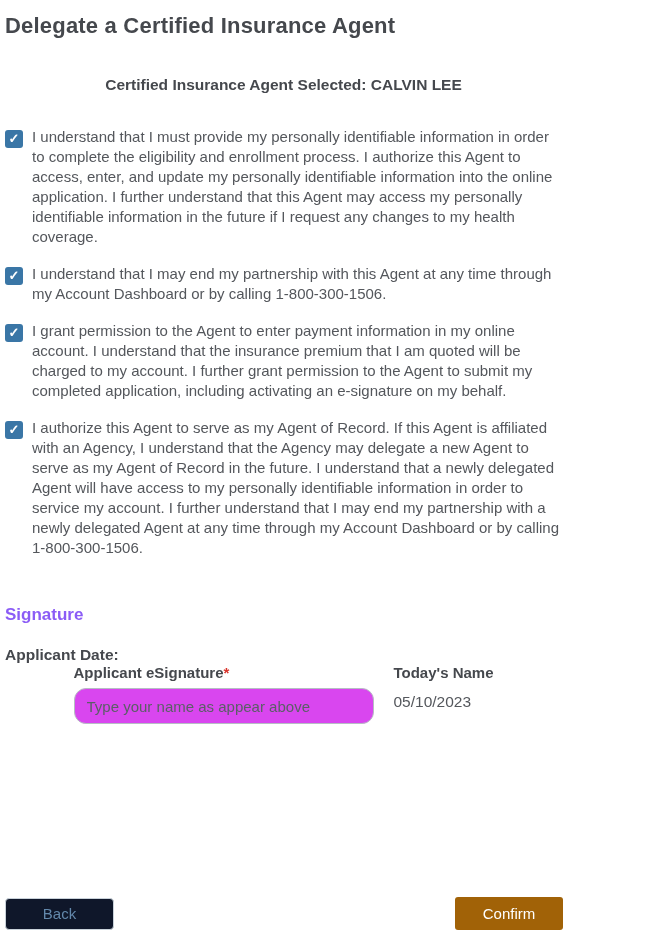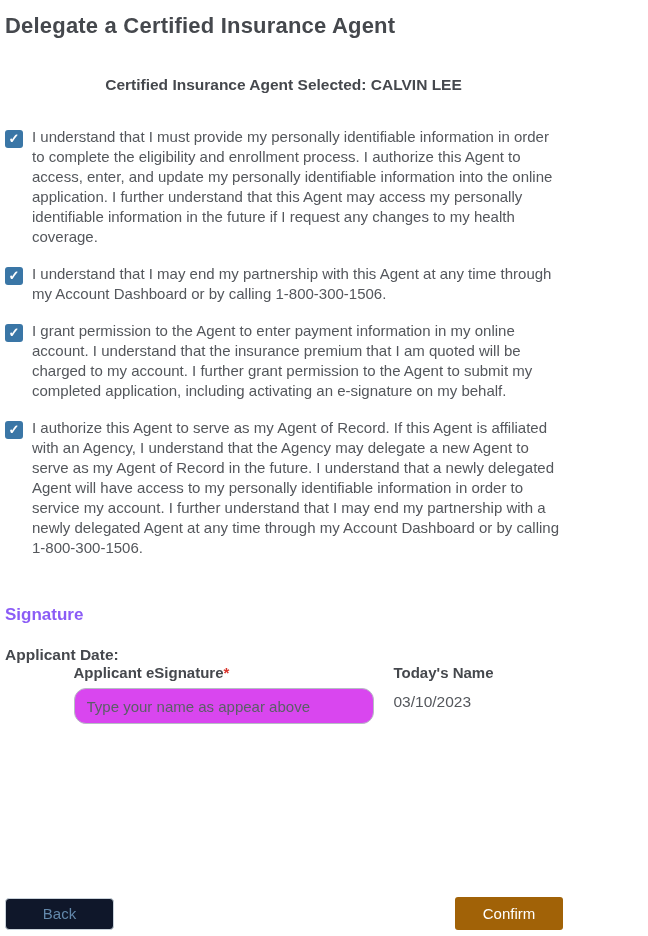--- a/index.html
+++ b/index.html
@@ -174,21 +174,21 @@
     <span class="applicant-name-value"></span>
   </div>
 
   <div class="esig-row">
     <div class="esig-col">
       <div class="field-label"><span>Applicant eSignature</span><span class="required">*</span></div>
       <input class="esig-input" type="text" placeholder="Type your name as appear above" style="">
     </div>
     <div class="date-col">
       <div class="field-label">Today's Name</div>
-      <div class="date-value">03/10/2023</div>
+      <div class="date-value">05/10/2023</div>
     </div>
   </div>
 
   <div class="actions">
     <button class="back-button">Back</button>
     <button class="confirm-button">Confirm</button>
   </div>
 
 </div>
 

